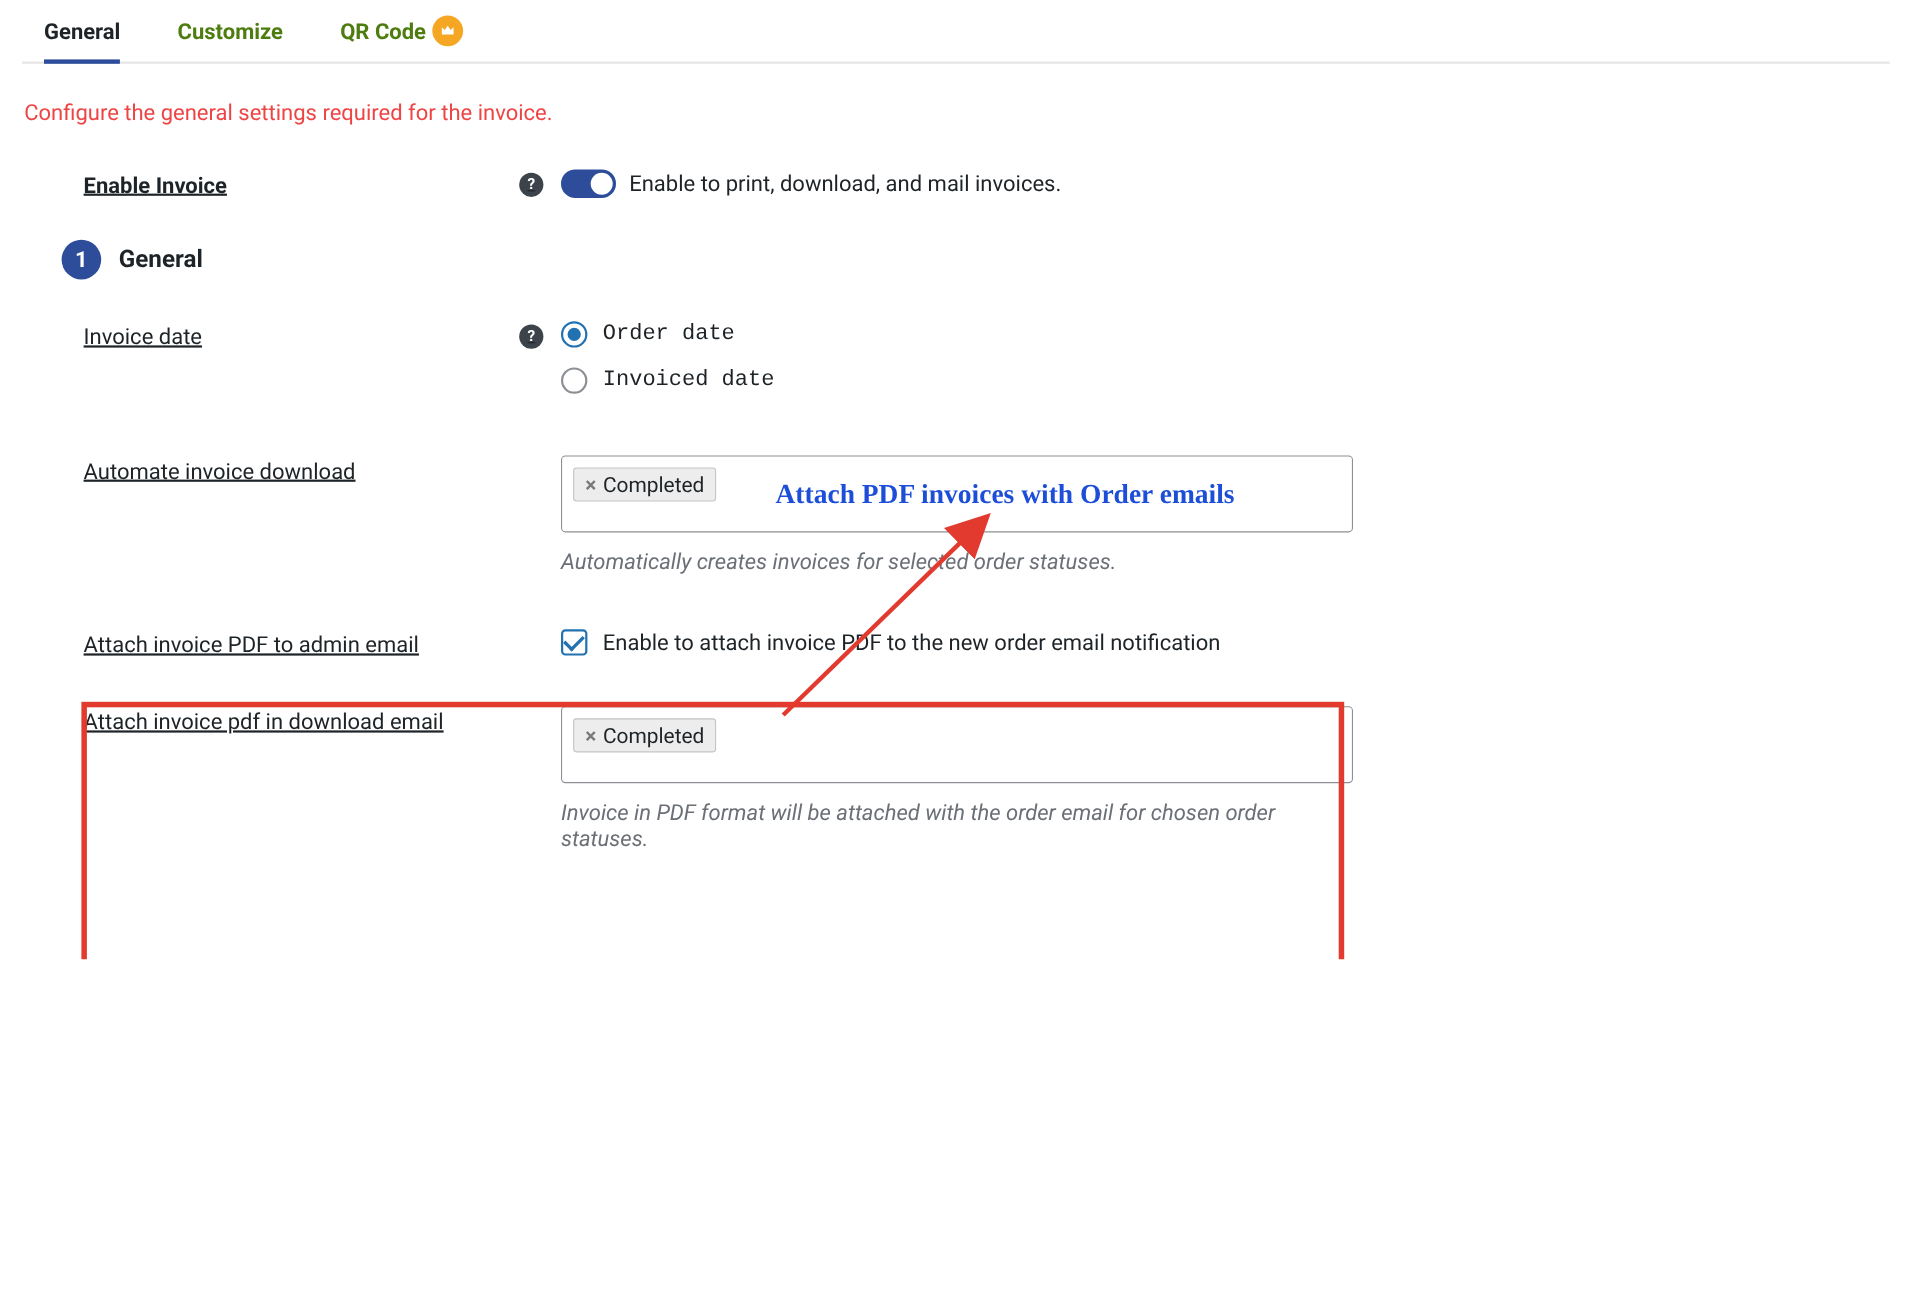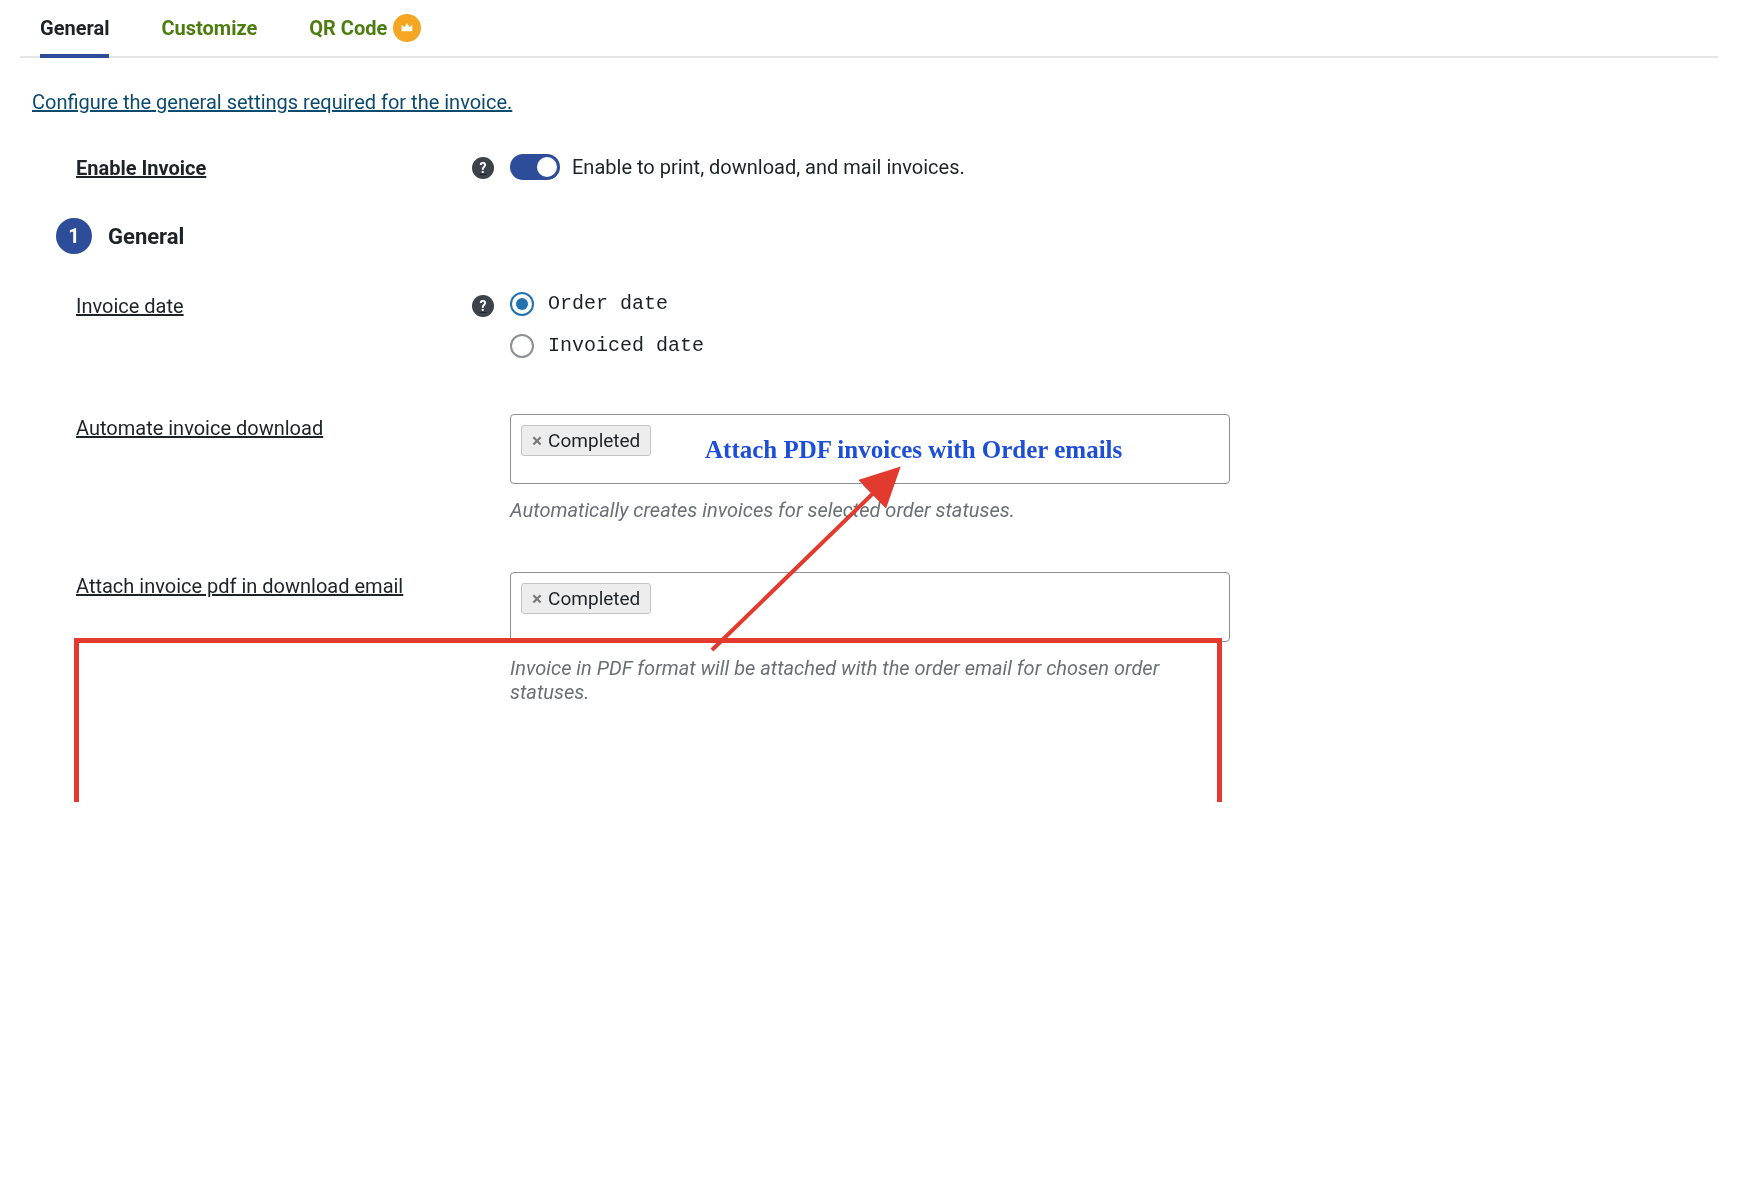--- a/index.html
+++ b/index.html
@@ -43,23 +43,22 @@
     width: 28px; height: 28px;
     border-radius: 50%;
     background: #f5a623;
     align-items: center;
     justify-content: center;
     margin-left: 6px;
   }
   .crown-badge svg { width: 16px; height: 16px; fill: #fff; }
 
   .description {
-    margin: 32px 0 40px 12px;
-    color: #0c4a6e;
-    text-decoration: underline;
+    margin: 32px 0 40px 2px;
+    color: #ef4444;
   }
 
   .row {
     display: flex;
     align-items: flex-start;
     margin-bottom: 38px;
   }
   .row .label-col {
     width: 490px;
     min-width: 490px;
@@ -222,20 +221,31 @@
       <div class="tagbox">
         <span class="tag">
           <span class="x">×</span>
           <span>Completed</span>
         </span>
       </div>
       <div class="hint">Automatically creates invoices for selected order statuses.</div>
     </div>
   </div>
 
+  <div class="row" style="margin-bottom:44px;">
+    <div class="label-col">
+      <span class="lbl">Attach invoice PDF to admin email</span>
+    </div>
+    <div class="field-col">
+      <div class="check-row">
+        <span class="chk checked"></span>
+        <span>Enable to attach invoice PDF to the new order email notification</span>
+      </div>
+    </div>
+  </div>
 
   <div class="row">
     <div class="label-col">
       <span class="lbl">Attach invoice pdf in download email</span>
     </div>
     <div class="field-col">
       <div class="tagbox">
         <span class="tag">
           <span class="x">×</span>
           <span>Completed</span>

